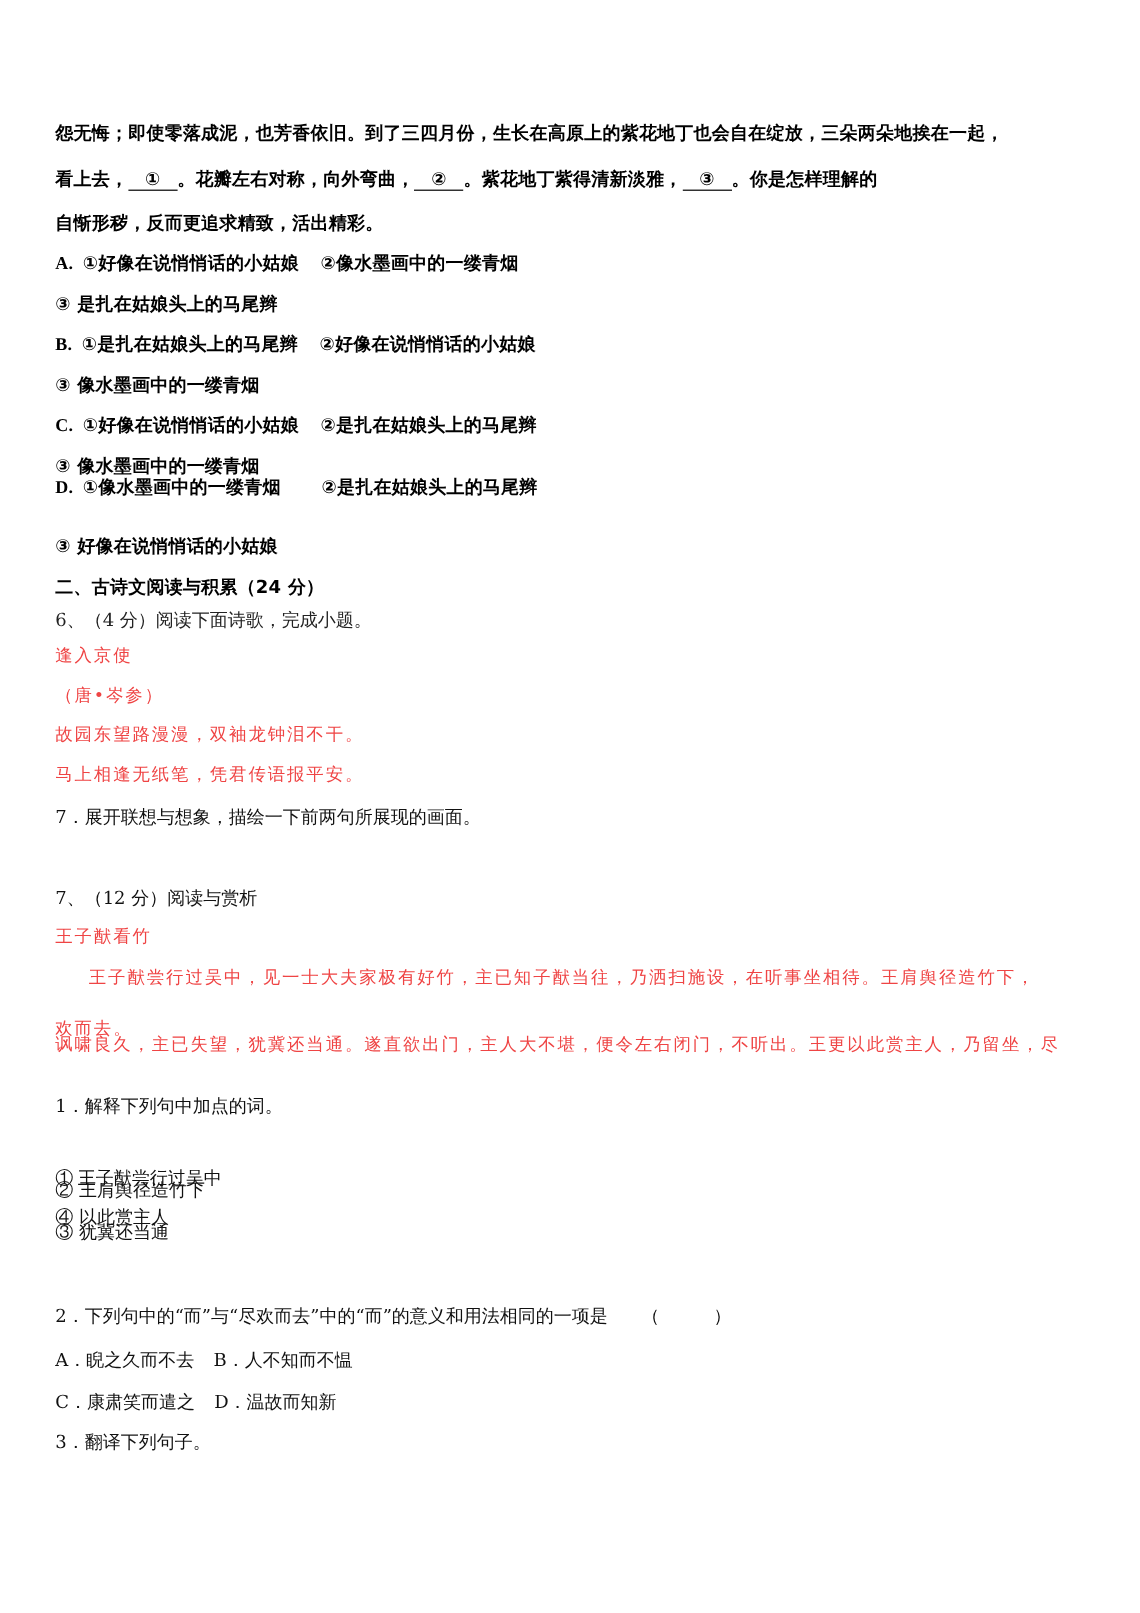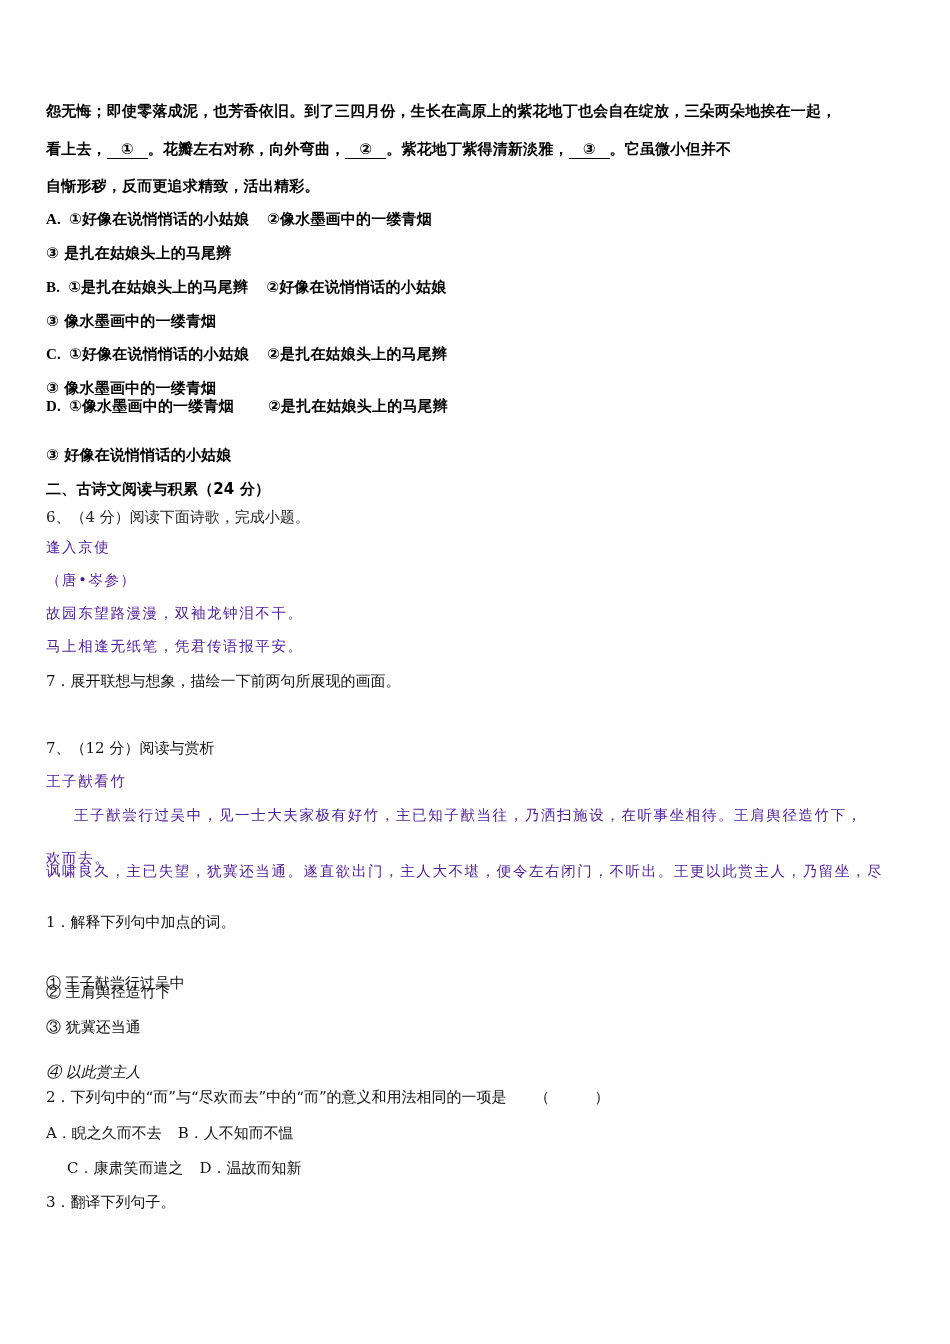--- a/index.html
+++ b/index.html
@@ -1,35 +1,35 @@
 <!DOCTYPE html>
 <html><head>
 <meta charset="utf-8">
 <style>
   html, body { margin: 0; padding: 0; background: #ffffff; }
   body { width: 950px; height: 1344px; position: relative; overflow: hidden; color: #000; }
   .page { position: absolute; left: 0; top: 0; width: 950px; height: 1344px; }
   .line { position: absolute; left: 46px; white-space: nowrap; line-height: 1; }
   .bold { font-family: "DejaVu Sans", sans-serif; font-weight: bold; font-size: 15px; letter-spacing: 0.2px; }
   .serif { font-family: "DejaVu Serif", "Liberation Serif", serif; font-size: 15px; color: #111; }
-  .kai { font-family: "DejaVu Serif", "Liberation Serif", serif; font-size: 14.5px; letter-spacing: 1.6px; color: #4c1d95; }
+  .kai { font-family: "DejaVu Serif", "Liberation Serif", serif; font-size: 14.5px; letter-spacing: 1.6px; color: #ef4444; }
   .grey { color: #222; }
   .blank { display: inline-block; border-bottom: 1px solid #000; text-align: center; padding: 0 14px; line-height: 1.1; }
   .opt-letter { font-family: "Liberation Serif", serif; font-weight: bold; font-size: 15px; }
   .gap { display: inline-block; }
   .indent { padding-left: 28px; }
 </style>
 </head>
 <body>
 
 <div class="page">
 
   <div class="line bold" style="top:104px;">怨无悔；即使零落成泥，也芳香依旧。到了三四月份，生长在高原上的紫花地丁也会自在绽放，三朵两朵地挨在一起，</div>
   <div class="line bold" style="top:141px;">
-    <span>看上去，</span><span class="blank">①</span><span>。花瓣左右对称，向外弯曲，</span><span class="blank">②</span><span>。紫花地丁紫得清新淡雅，</span><span class="blank">③</span><span>。它虽微小但并不</span>
+    <span>看上去，</span><span class="blank">①</span><span>。花瓣左右对称，向外弯曲，</span><span class="blank">②</span><span>。紫花地丁紫得清新淡雅，</span><span class="blank">③</span><span>。你是怎样理解的</span>
   </div>
   <div class="line bold" style="top:179px;">自惭形秽，反而更追求精致，活出精彩。</div>
 
   <div class="line bold" style="top:212px;">
     <span class="opt-letter">A.</span><span class="gap" style="width:8px"></span><span>①好像在说悄悄话的小姑娘</span><span class="gap" style="width:18px"></span><span>②像水墨画中的一缕青烟</span>
   </div>
   <div class="line bold" style="top:246px;">③ 是扎在姑娘头上的马尾辫</div>
 
   <div class="line bold" style="top:280px;">
     <span class="opt-letter">B.</span><span class="gap" style="width:8px"></span><span>①是扎在姑娘头上的马尾辫</span><span class="gap" style="width:18px"></span><span>②好像在说悄悄话的小姑娘</span>
@@ -58,26 +58,26 @@
   <div class="line serif" style="top:741px;">7、（12 分）阅读与赏析</div>
   <div class="line kai" style="top:774px;">王子猷看竹</div>
   <div class="line kai indent" style="top:808px;">王子猷尝行过吴中，见一士大夫家极有好竹，主已知子猷当往，乃洒扫施设，在听事坐相待。王肩舆径造竹下，</div>
   <div class="line kai" style="top:864px;">讽啸良久，主已失望，犹冀还当通。遂直欲出门，主人大不堪，便令左右闭门，不听出。王更以此赏主人，乃留坐，尽</div>
   <div class="line kai" style="top:851px;">欢而去。</div>
 
   <div class="line serif" style="top:915px;">1．解释下列句中加点的词。</div>
   <div class="line serif" style="top:976px;font-family:Liberation Serif, serif;">① 王子猷尝行过吴中</div>
   <div class="line serif" style="top:985px;">② 王肩舆径造竹下</div>
   <div class="line serif" style="top:1020px;">③ 犹冀还当通</div>
-  <div class="line serif" style="top:1065px;font-style:italic;">④ 以此赏主人</div>
+  <div class="line serif" style="top:1007px;">④ 以此赏主人</div>
 
   <div class="line serif" style="top:1090px;">
     <span>2．下列句中的“而”与“尽欢而去”中的“而”的意义和用法相同的一项是</span><span class="gap" style="width:28px"></span><span>（　　　）</span>
   </div>
   <div class="line serif" style="top:1126px;">
     <span>A．睨之久而不去</span><span class="gap" style="width:16px"></span><span>B．人不知而不愠</span>
   </div>
-  <div class="line serif" style="top:1161px;margin-left:21px;">
+  <div class="line serif" style="top:1161px;">
     <span>C．康肃笑而遣之</span><span class="gap" style="width:16px"></span><span>D．温故而知新</span>
   </div>
   <div class="line serif" style="top:1195px;">3．翻译下列句子。</div>
 
 </div>
 
 </body></html>

